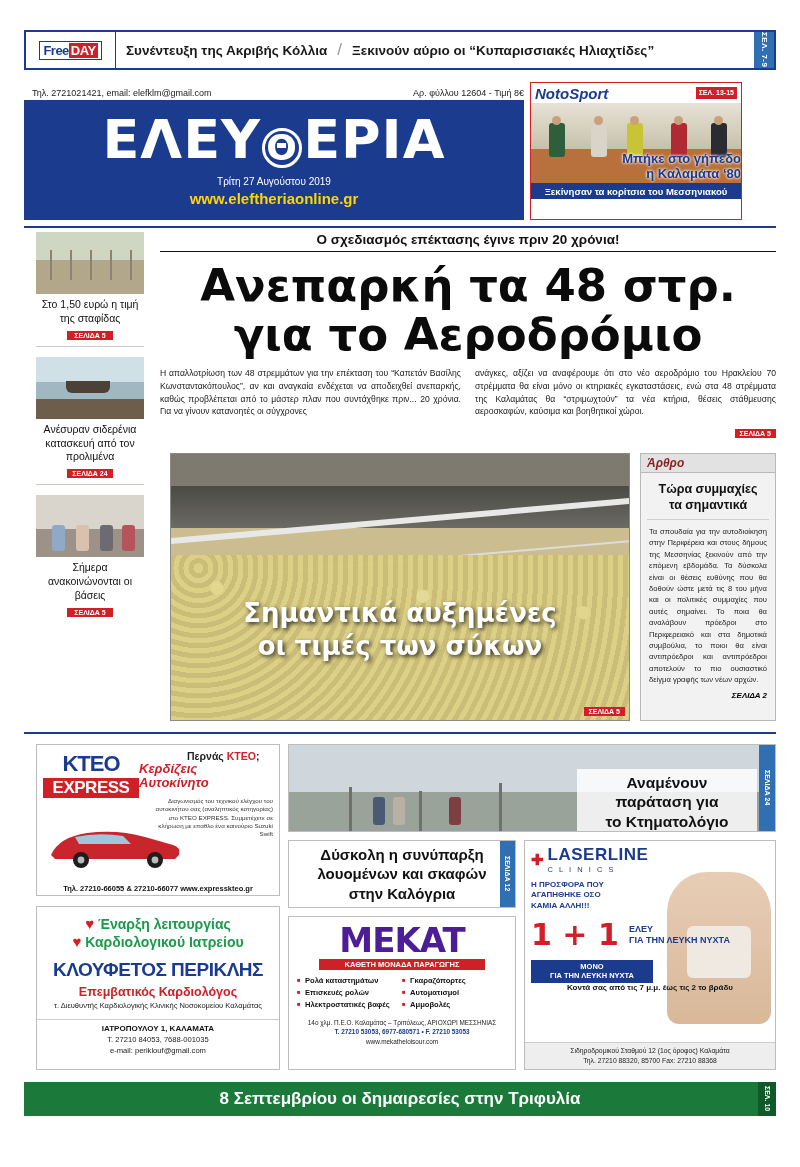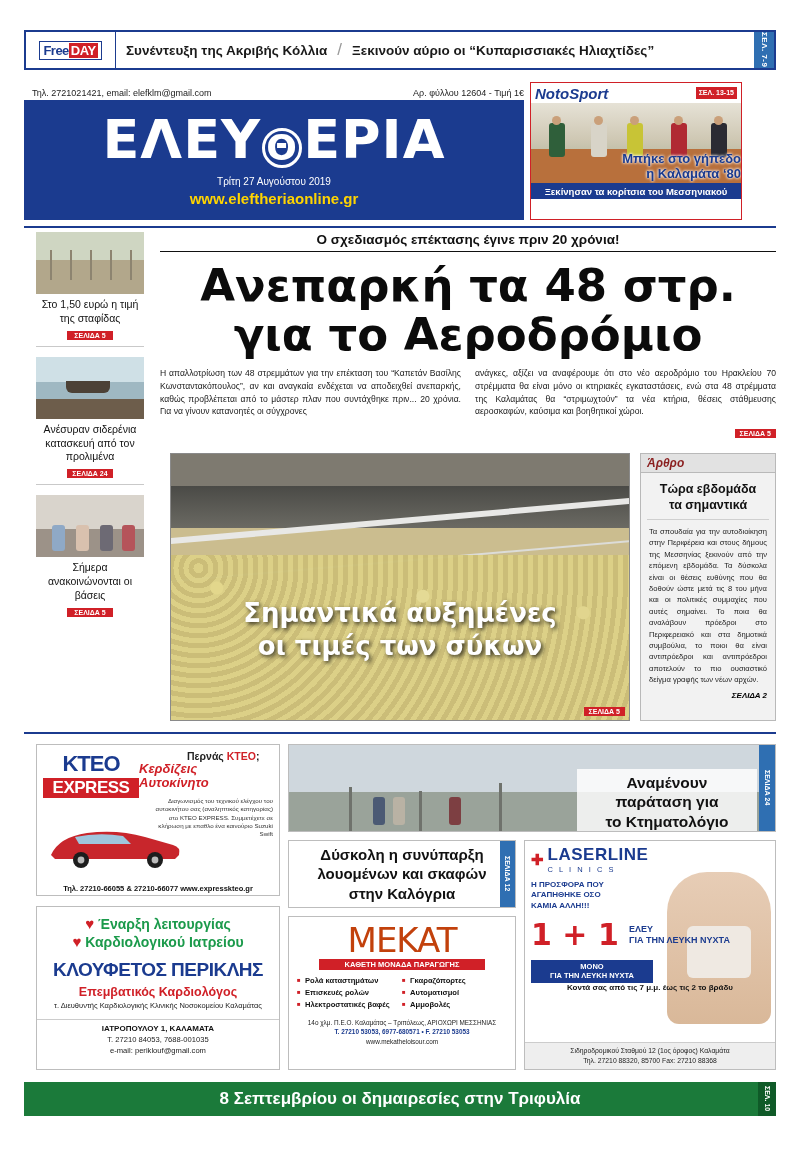--- a/index.html
+++ b/index.html
@@ -282,22 +282,22 @@
   .cardio .l4 { font-size: 7.5px; color: #222; margin-top: 2px; line-height: 1.35; }
   .cardio .l5 { font-size: 8px; font-weight: bold; color: #111; margin-top: 8px; border-top: 1px solid #ccc; padding-top: 4px; }
   .cardio .l6 { font-size: 7.6px; color: #222; margin-top: 2px; }
 
   
   .mekat {
     position: absolute; left: 288px; top: 916px; width: 228px; height: 154px;
     border: 1px solid #bdbdbd; background: #fff; overflow: hidden;
   }
   .mekat .logo {
-    text-align: center; font-family: "DejaVu Sans", sans-serif; font-weight: normal;
-    font-size: 34px; color: #c2410c; line-height: 1; margin-top: 6px; letter-spacing: -1px;
+    text-align: center; font-family: "DejaVu Sans", sans-serif; font-weight: bold;
+    font-size: 34px; color: #4c1d95; line-height: 1; margin-top: 6px; letter-spacing: -1px;
   }
   .mekat .sub {
     text-align: center; background: #d02027; color: #fff; font-size: 7.5px; font-weight: bold;
     margin: 2px 30px 6px; padding: 1px 0;
   }
   .mekat .cols { display: flex; padding: 0 8px; font-size: 7.6px; color: #111; }
   .mekat .cols div { flex: 1; }
   .mekat .cols li { list-style: none; margin-bottom: 3px; position: relative; padding-left: 8px; font-weight: bold; }
   .mekat .cols li::before { content: '■'; position: absolute; left: 0; color: #d02027; font-size: 6px; top: 1px; }
   .mekat .foot { text-align: center; font-size: 6.4px; color: #222; margin-top: 6px; line-height: 1.45; }
@@ -365,21 +365,21 @@
     <div class="topheadlines">
       <span>Συνέντευξη της Ακριβής Κόλλια</span>
       <span class="slash">/</span>
       <span>Ξεκινούν αύριο οι “Κυπαρισσιακές Ηλιαχτίδες”</span>
     </div>
     <div class="sel-badge">ΣΕΛ. 7-9</div>
   </div>
 
   <div class="infoline">
     <span>Τηλ. 2721021421, email: elefklm@gmail.com</span>
-    <span>Αρ. φύλλου 12604   -   Τιμή 1€</span>
+    <span>Αρ. φύλλου 12604   -   Τιμή 8€</span>
   </div>
 
   <div class="masthead">
     <div class="title">
       <span>ΕΛΕΥ</span><span class="theta">Θ</span><span>ΕΡΙΑ</span>
     </div>
     <div class="date">Τρίτη 27 Αυγούστου 2019</div>
     <div class="site">www.eleftheriaonline.gr</div>
   </div>
 
@@ -466,21 +466,21 @@
     <div class="fig-overlay">
       <div>Σημαντικά αυξημένες</div>
       <div>οι τιμές των σύκων</div>
     </div>
     <div class="fig-sel">ΣΕΛΙΔΑ 5</div>
   </div>
 
   <div class="arthro">
     <div class="arthro-head">Άρθρο</div>
     <div class="arthro-title">
-      <div>Τώρα εβδομάδα</div>
+      <div>Τώρα συμμαχίες</div>
       <div>τα σημαντικά</div>
     </div>
     <div class="arthro-body">Τα σπουδαία για την αυτοδιοίκηση στην Περιφέρεια και στους δήμους της Μεσσηνίας ξεκινούν από την επόμενη εβδομάδα. Τα δύσκολα είναι οι θέσεις ευθύνης που θα δοθούν ώστε μετά τις 8 του μήνα και οι πολιτικές συμμαχίες που αυτές σημαίνει. Το ποια θα αναλάβουν πρόεδροι στο Περιφερειακό και στα δημοτικά συμβούλια, το ποιοι θα είναι αντιπρόεδροι και αντιπρόεδροι αποτελούν το πιο ουσιαστικό δείγμα γραφής των νέων αρχών.</div>
     <div class="arthro-sel">ΣΕΛΙΔΑ 2</div>
   </div>
 
   <div class="hr-mid"></div>
 
   <div class="kteo">
     <div class="kteo-logo">

